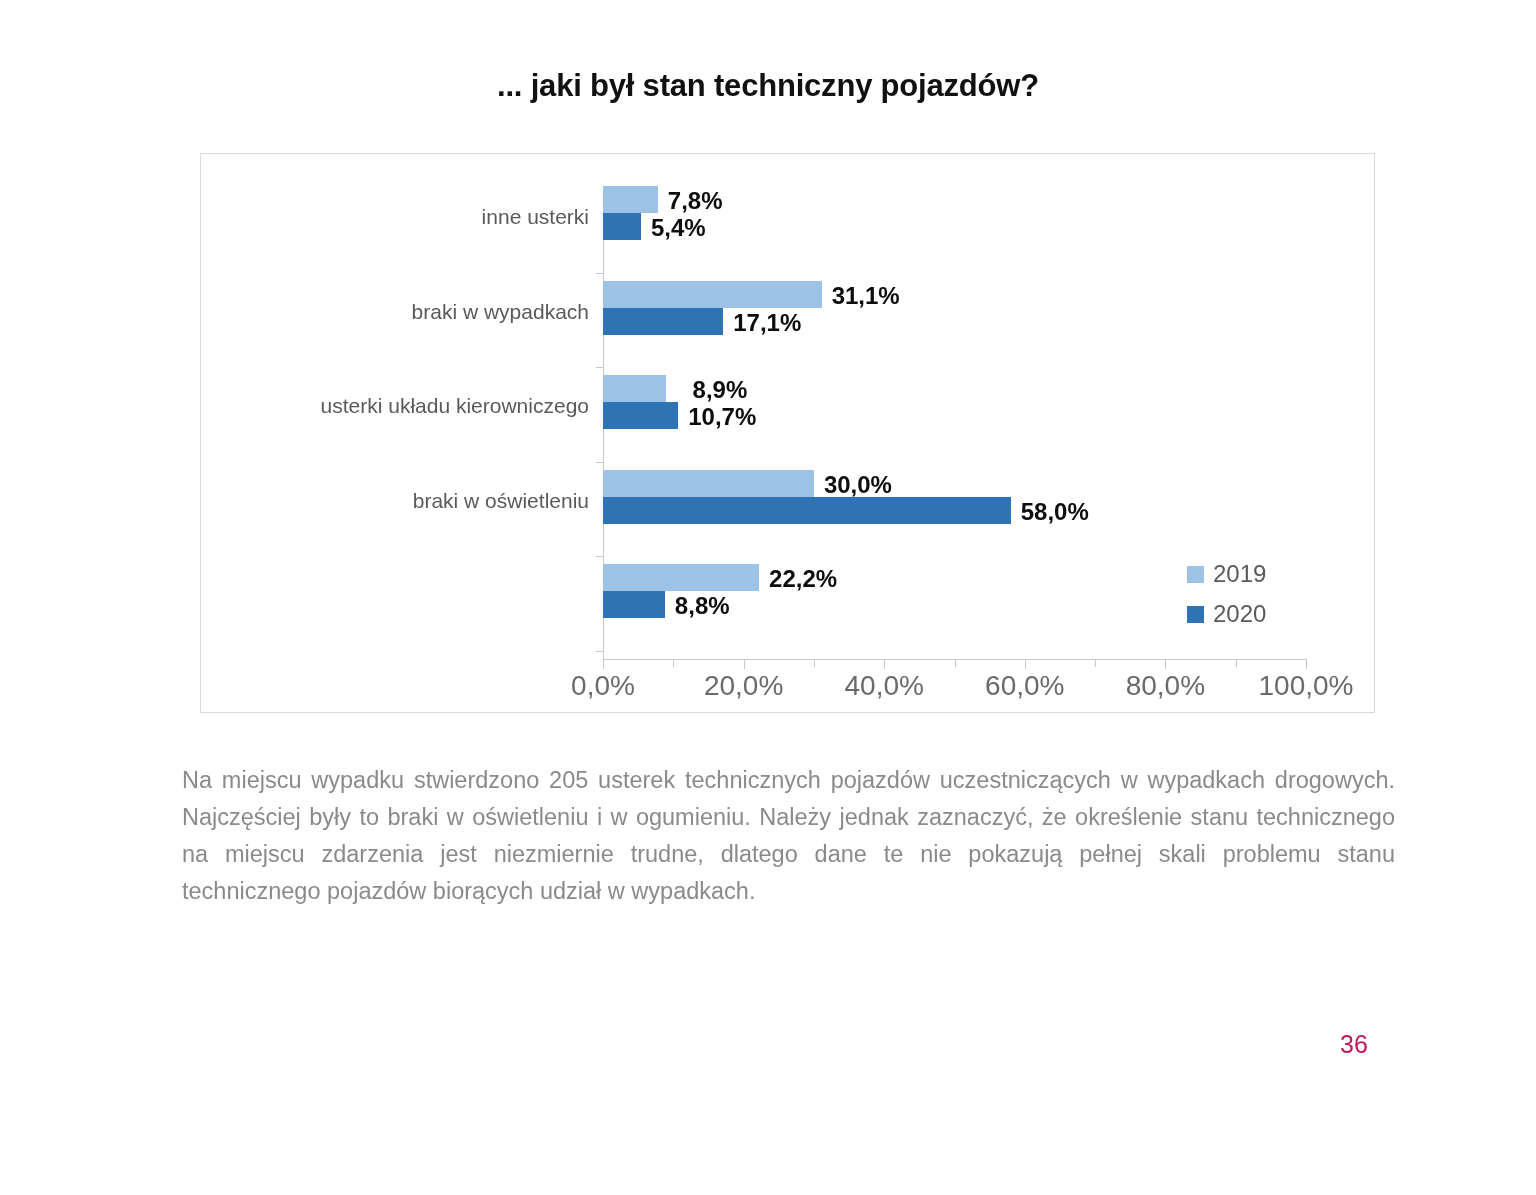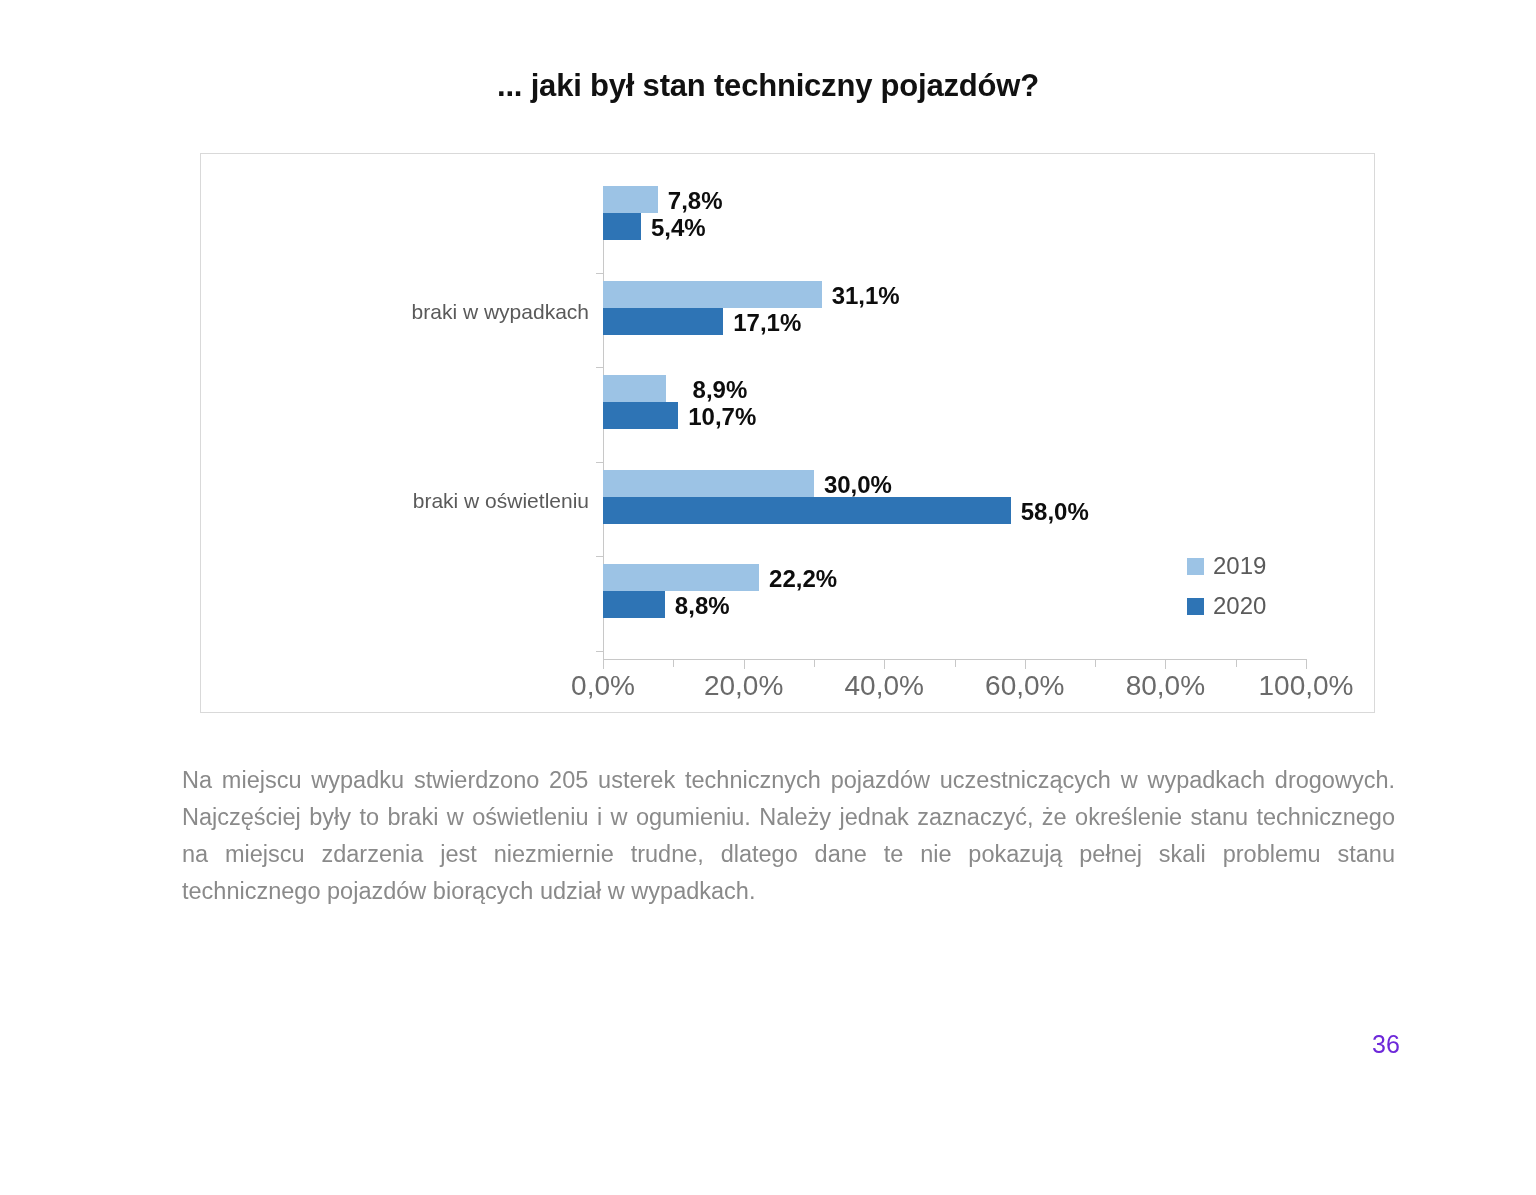--- a/index.html
+++ b/index.html
@@ -120,21 +120,21 @@
     text-align: center;
     font-family: "Liberation Sans", sans-serif;
     font-size: 28px;
     color: #6a6a6a;
   }
 
   
   .legend {
     position: absolute;
     left: 986px;
-    top: 392px;
+    top: 400px;
   }
   .legend-row {
     display: flex;
     align-items: center;
     height: 40px;
   }
   .legend-swatch {
     width: 17px;
     height: 17px;
     margin-right: 9px;
@@ -160,22 +160,21 @@
     text-align: justify;
   }
 
   
   .page-number {
     position: absolute;
     left: 1340px;
     top: 1030px;
     font-family: "Liberation Sans", sans-serif;
     font-size: 25px;
-    color: #6d28d9;
-    margin-left: 32px;
+    color: #be185d;
   }
 </style>
 </head>
 <body>
 
 <div class="slide-title">... jaki był stan techniczny pojazdów?</div>
 
 <div class="chart-frame">
   <div class="plot" id="plot">
     <div class="axis-y-line"></div>
@@ -191,31 +190,33 @@
       <div class="xtick major" style="left: 964.4px;"></div>
       <div class="xtick" style="left: 1034.7px;"></div>
       <div class="xtick major" style="left: 1105px;"></div>
       <div class="xlabel" style="left: 402px;">0,0%</div>
       <div class="xlabel" style="left: 542.6px;">20,0%</div>
       <div class="xlabel" style="left: 683.2px;">40,0%</div>
       <div class="xlabel" style="left: 823.8px;">60,0%</div>
       <div class="xlabel" style="left: 964.4px;">80,0%</div>
       <div class="xlabel" style="left: 1105px;">100,0%</div>
       <div class="ytick" style="top: 118.6px;"></div>
+      <div class="cat-label-wrap" style="top: 51px;">inne usterki</div>
       <div class="bar s2019" style="left: 402px; top: 32px; width: 54.834px;"></div>
       <div class="bar-label" style="left: 466.834px; top: 33px;">7,8%</div>
       <div class="bar s2020" style="left: 402px; top: 59px; width: 37.962px;"></div>
       <div class="bar-label" style="left: 449.962px; top: 60px;">5,4%</div>
       <div class="ytick" style="top: 213.2px;"></div>
       <div class="cat-label-wrap" style="top: 145.6px;">braki w wypadkach</div>
       <div class="bar s2019" style="left: 402px; top: 126.6px; width: 218.633px;"></div>
       <div class="bar-label" style="left: 630.633px; top: 127.6px;">31,1%</div>
       <div class="bar s2020" style="left: 402px; top: 153.6px; width: 120.213px;"></div>
       <div class="bar-label" style="left: 532.213px; top: 154.6px;">17,1%</div>
       <div class="ytick" style="top: 307.8px;"></div>
+      <div class="cat-label-wrap" style="top: 240.2px;">usterki układu kierowniczego</div>
       <div class="bar s2019" style="left: 402px; top: 221.2px; width: 62.567px;"></div>
       <div class="bar-label" style="left: 474.567px; top: 222.2px; margin-left: 17px;">8,9%</div>
       <div class="bar s2020" style="left: 402px; top: 248.2px; width: 75.221px;"></div>
       <div class="bar-label" style="left: 487.221px; top: 249.2px;">10,7%</div>
       <div class="ytick" style="top: 402.4px;"></div>
       <div class="cat-label-wrap" style="top: 334.8px;">braki w oświetleniu</div>
       <div class="bar s2019" style="left: 402px; top: 315.8px; width: 210.9px;"></div>
       <div class="bar-label" style="left: 622.9px; top: 316.8px;">30,0%</div>
       <div class="bar s2020" style="left: 402px; top: 342.8px; width: 407.74px;"></div>
       <div class="bar-label" style="left: 819.74px; top: 343.8px;">58,0%</div>

